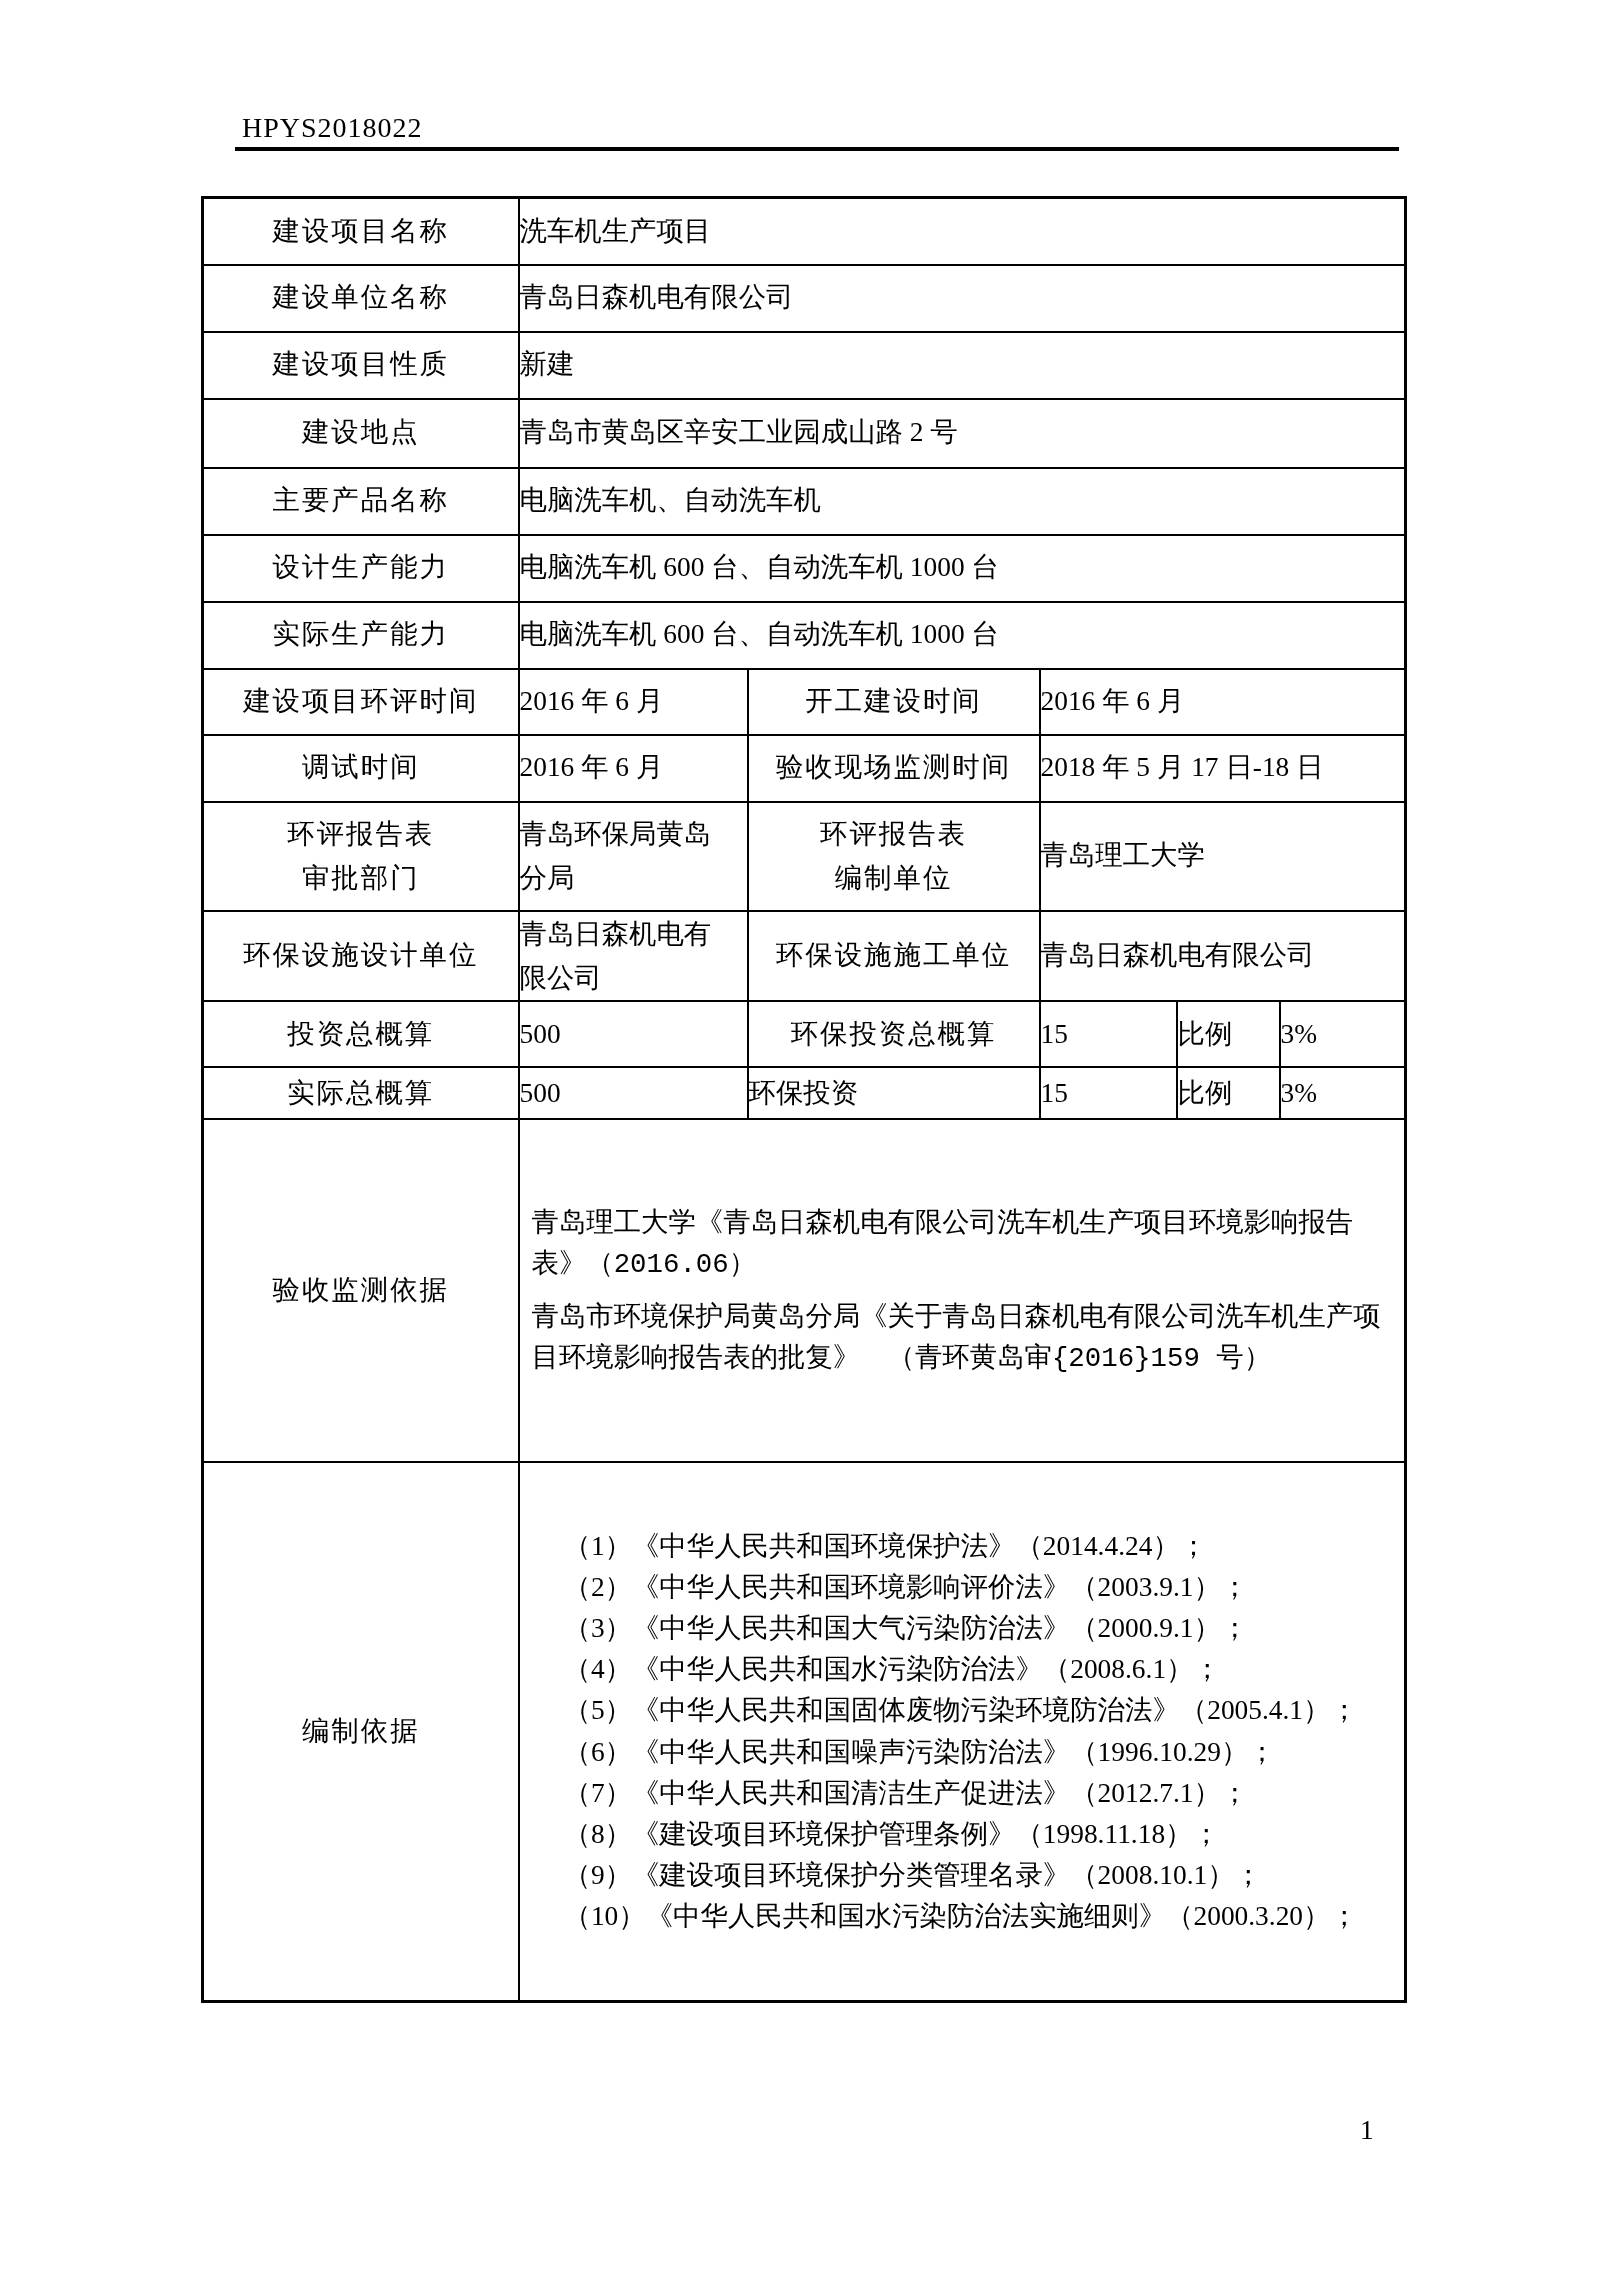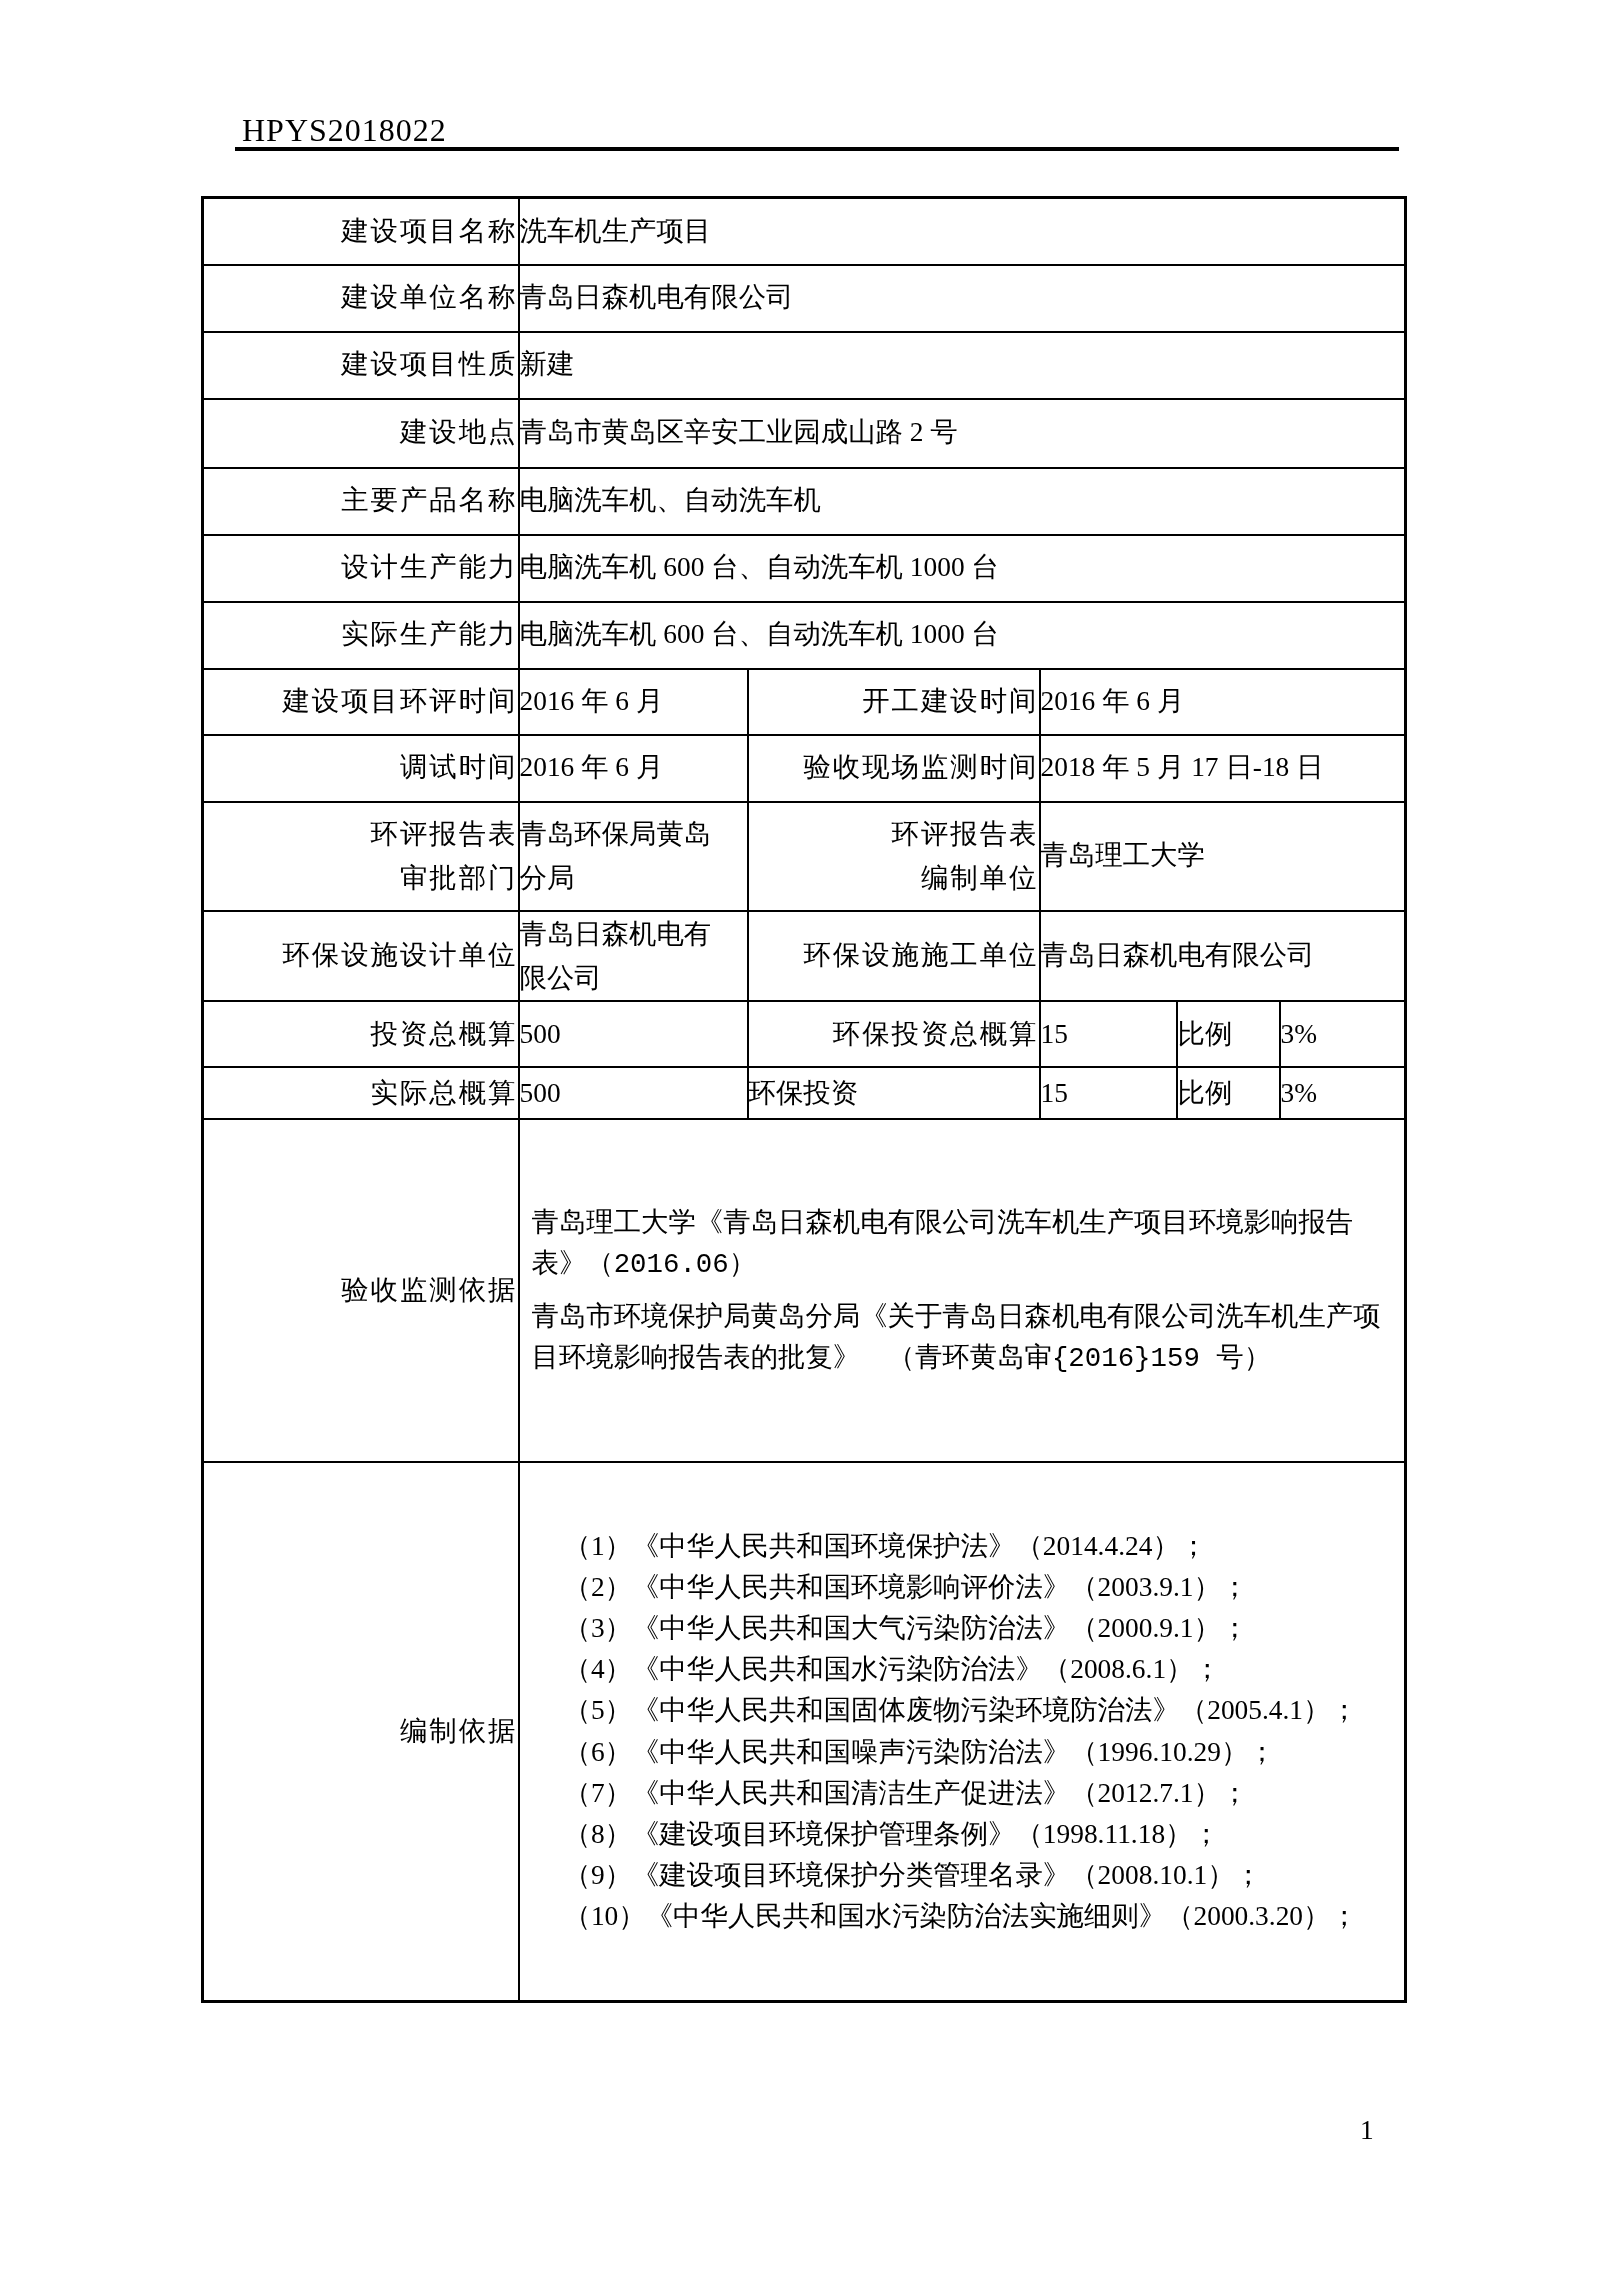--- a/index.html
+++ b/index.html
@@ -13,21 +13,21 @@
     height: 2293px;
     background: #ffffff;
     color: #000000;
     font-family: "Liberation Serif", "DejaVu Serif", serif;
     overflow: hidden;
   }
   .doc-code {
     position: absolute;
     left: 242px;
     top: 112px;
-    font-size: 32px;
+    font-size: 28px;
     letter-spacing: 1px;
     white-space: nowrap;
     text-align: center;
   }
   .header-rule {
     position: absolute;
     left: 235px;
     top: 147px;
     width: 1164px;
     height: 3.9px;
@@ -46,21 +46,21 @@
     border: 2px solid #000000;
     border-top-width: 2.9px;
     border-bottom-width: 2.9px;
     font-size: 27.4px;
     line-height: 1.5;
     vertical-align: middle;
     padding: 0;
     overflow: hidden;
   }
   td.label {
-    text-align: right;
+    text-align: center;
     letter-spacing: 2px;
     padding: 0 3.9px;
   }
   td.value {
     text-align: left;
     padding-left: 12.7px;
     padding-right: 7.8px;
   }
   td.center {
     padding: 0 3.9px;

